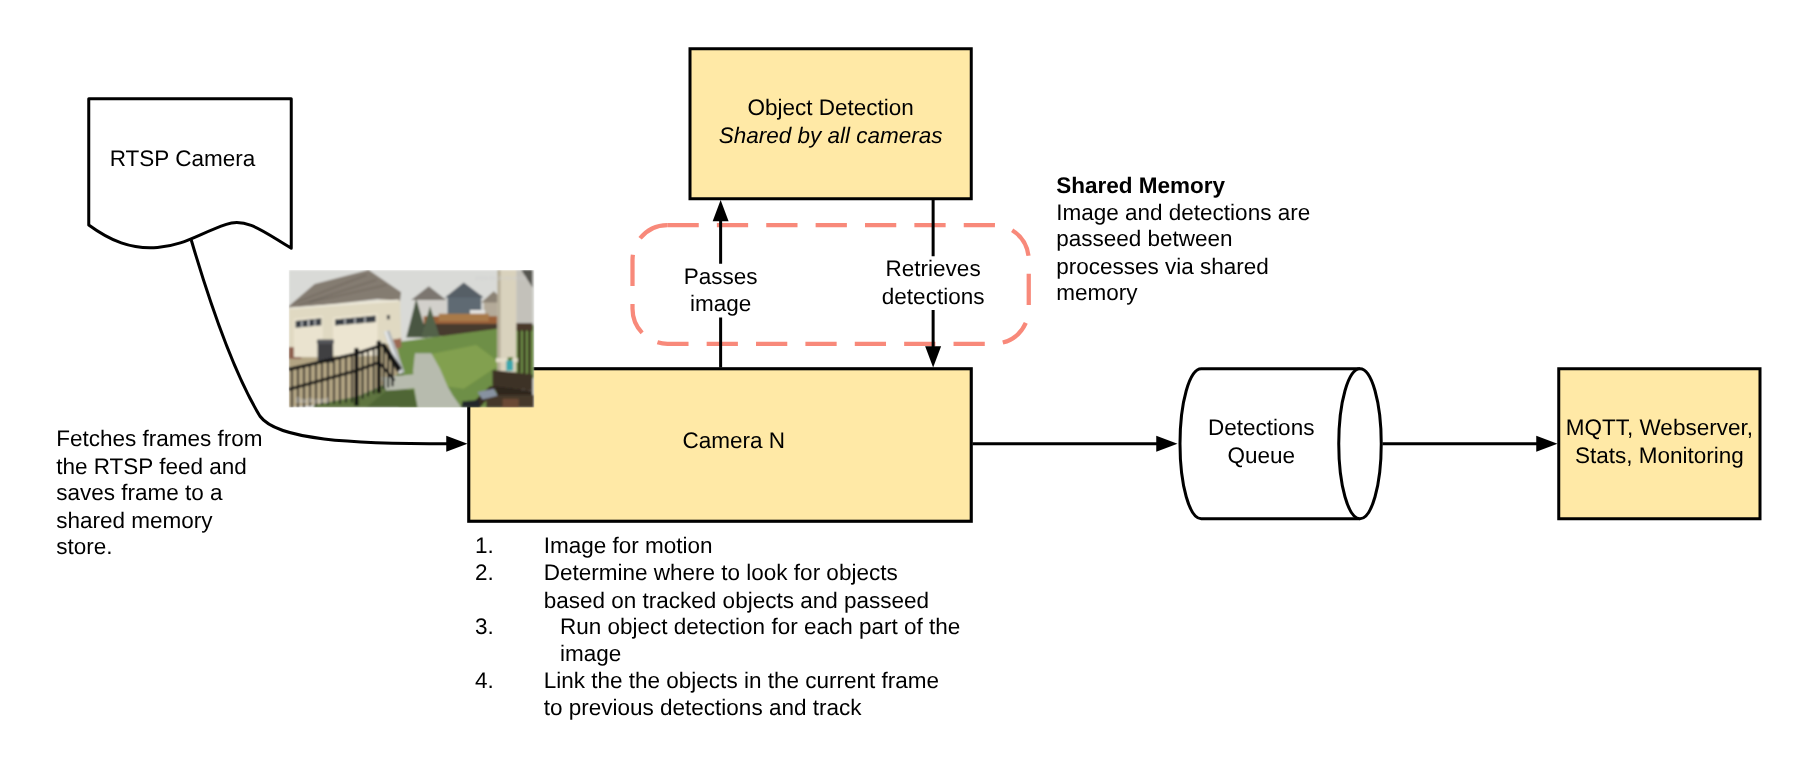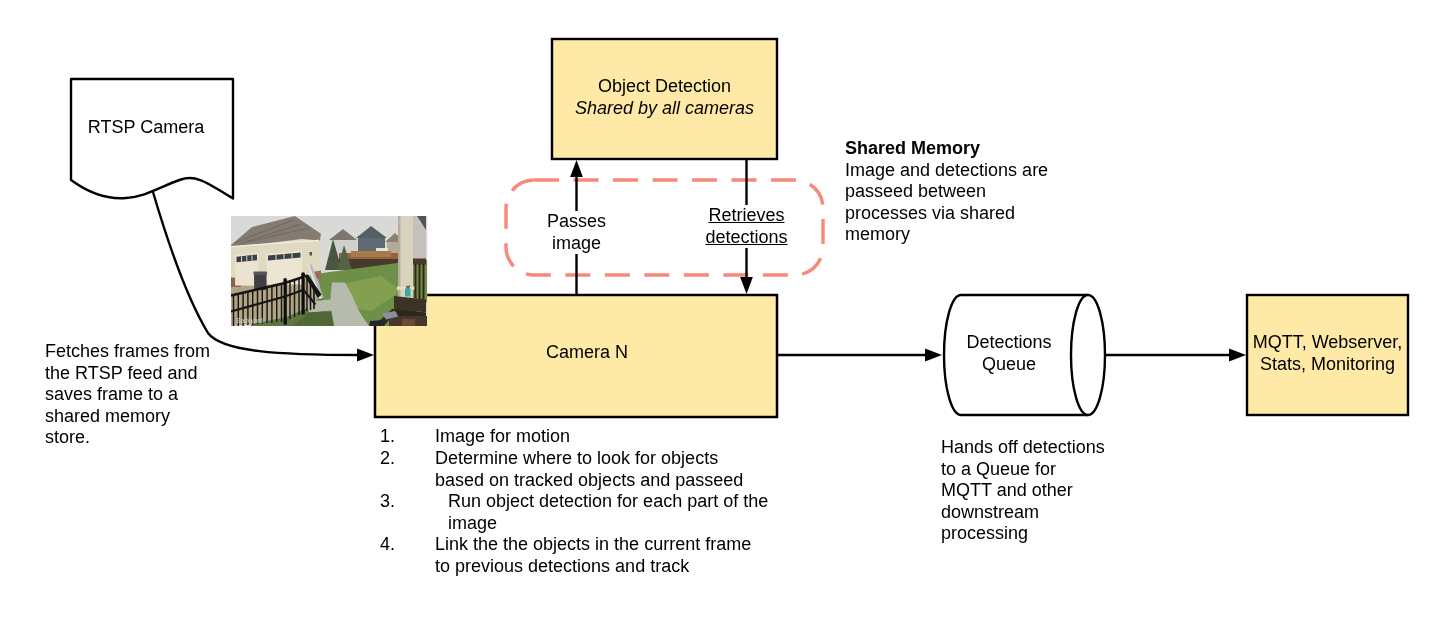--- a/index.html
+++ b/index.html
@@ -173,42 +173,37 @@
 
       <text x="5.5" y="106.5" font-size="6.3" fill="#dedede" fill-opacity="0.85" font-family="Liberation Sans">Backyard</text>
       <text x="149" y="8" font-size="4.4" fill="#cfcfcf" fill-opacity="0.9" font-family="Liberation Sans">2019-03-26 09:46:03</text>
     </g>
   </g>
 </svg>
 
 <div class="t c" style="left:72px;top:117px;width:148px;">RTSP Camera</div>
 <div class="t c" style="left:552px;top:76px;width:225px;">Object Detection<br><i>Shared by all cameras</i></div>
 <div class="t c" style="left:521px;top:211px;width:111px;background:#fff;">Passes<br>image</div>
-<div class="t c" style="left:681px;top:205px;width:131px;background:#fff;text-decoration:underline;">Retrieves<br>detections</div>
+<div class="t c" style="left:681px;top:205px;width:131px;background:#fff;">Retrieves<br>detections</div>
 <div class="t c" style="left:375px;top:342px;width:424px;">Camera N</div>
 <div class="t c" style="left:949px;top:332px;width:120px;">Detections<br>Queue</div>
 <div class="t c" style="left:1247px;top:332px;width:161px;">MQTT, Webserver,<br>Stats, Monitoring</div>
 
 <div class="t" style="left:45px;top:341px;">Fetches frames from
 the RTSP feed and
 saves frame to a
 shared memory
 store.</div>
 
 <div class="t" style="left:845px;top:138px;"><b>Shared Memory</b>
 Image and detections are
 passeed between
 processes via shared
 memory</div>
 
-<div class="t" style="left:941px;top:437px;">Hands off detections
-to a Queue for
-MQTT and other
-downstream
-processing</div>
 
 <div class="t" style="left:380px;top:426px;">1.</div>
 <div class="t" style="left:380px;top:448px;">2.</div>
 <div class="t" style="left:380px;top:491px;">3.</div>
 <div class="t" style="left:380px;top:534px;">4.</div>
 <div class="t" style="left:435px;top:426px;">Image for motion</div>
 <div class="t" style="left:435px;top:448px;">Determine where to look for objects
 based on tracked objects and passeed</div>
 <div class="t" style="left:435px;top:491px;margin-left:13px;">Run object detection for each part of the
 image</div>

